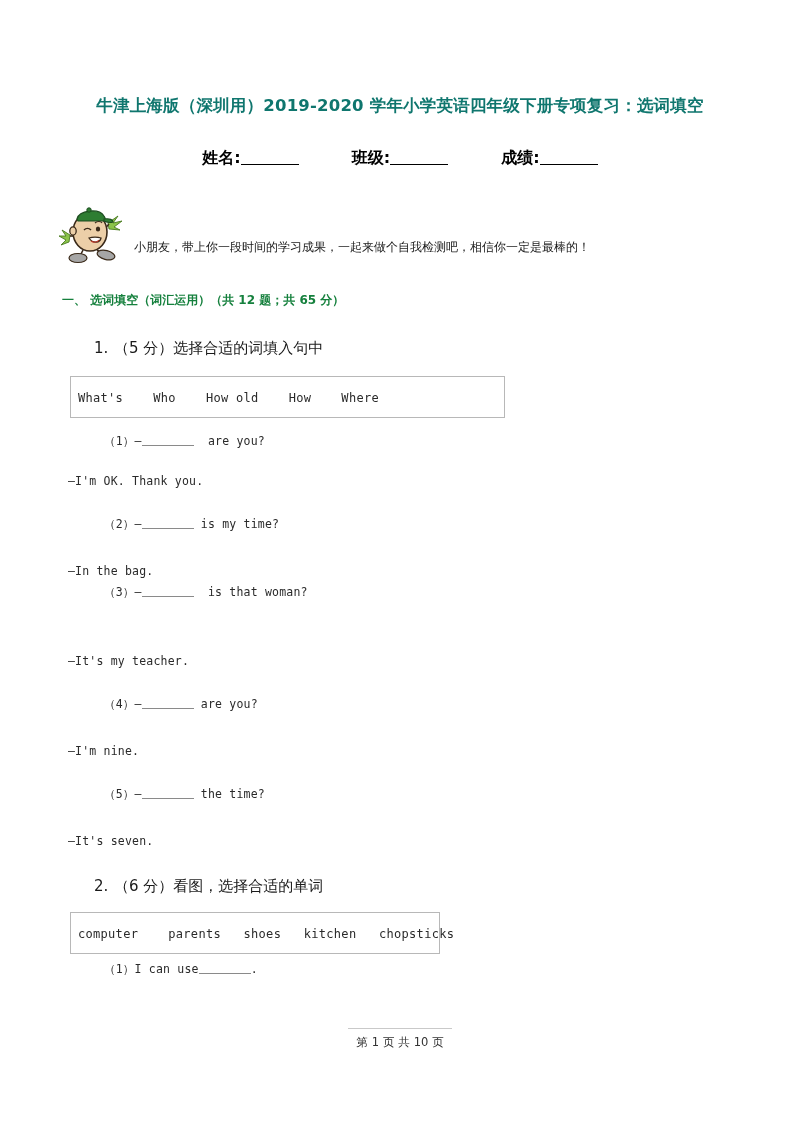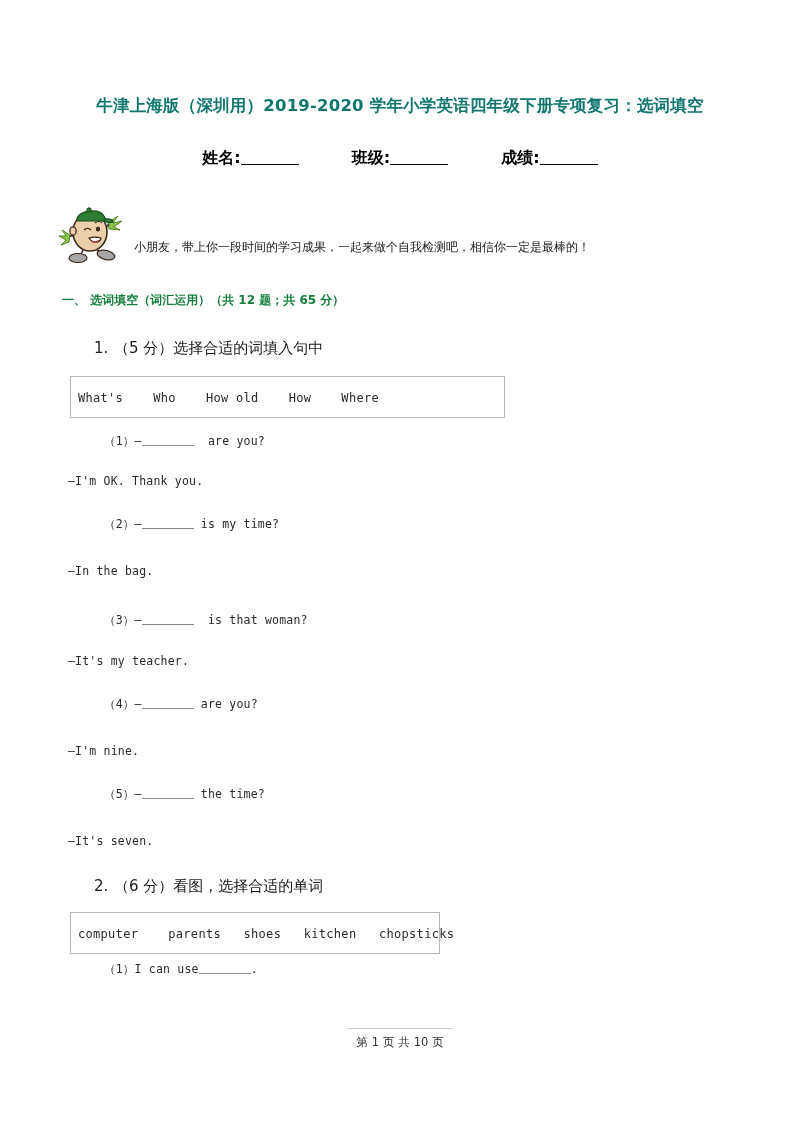--- a/index.html
+++ b/index.html
@@ -233,21 +233,21 @@
   </div>
 
   <div class="item indent" style="top:434px;"><span>（1）—</span><span class="blank-sm"></span><span>  are you?</span></div>
 
   <div class="item answer" style="top:474px;">—I'm OK. Thank you.</div>
 
   <div class="item indent" style="top:517px;"><span>（2）—</span><span class="blank-sm"></span><span> is my time?</span></div>
 
   <div class="item answer" style="top:564px;">—In the bag.</div>
 
-  <div class="item indent" style="top:613px;"><span>（3）—</span><span class="blank-sm"></span><span>  is that woman?</span></div>
+  <div class="item indent" style="top:585px;"><span>（3）—</span><span class="blank-sm"></span><span>  is that woman?</span></div>
 
   <div class="item answer" style="top:654px;">—It's my teacher.</div>
 
   <div class="item indent" style="top:697px;"><span>（4）—</span><span class="blank-sm"></span><span> are you?</span></div>
 
   <div class="item answer" style="top:744px;">—I'm nine.</div>
 
   <div class="item indent" style="top:787px;"><span>（5）—</span><span class="blank-sm"></span><span> the time?</span></div>
 
   <div class="item answer" style="top:834px;">—It's seven.</div>

